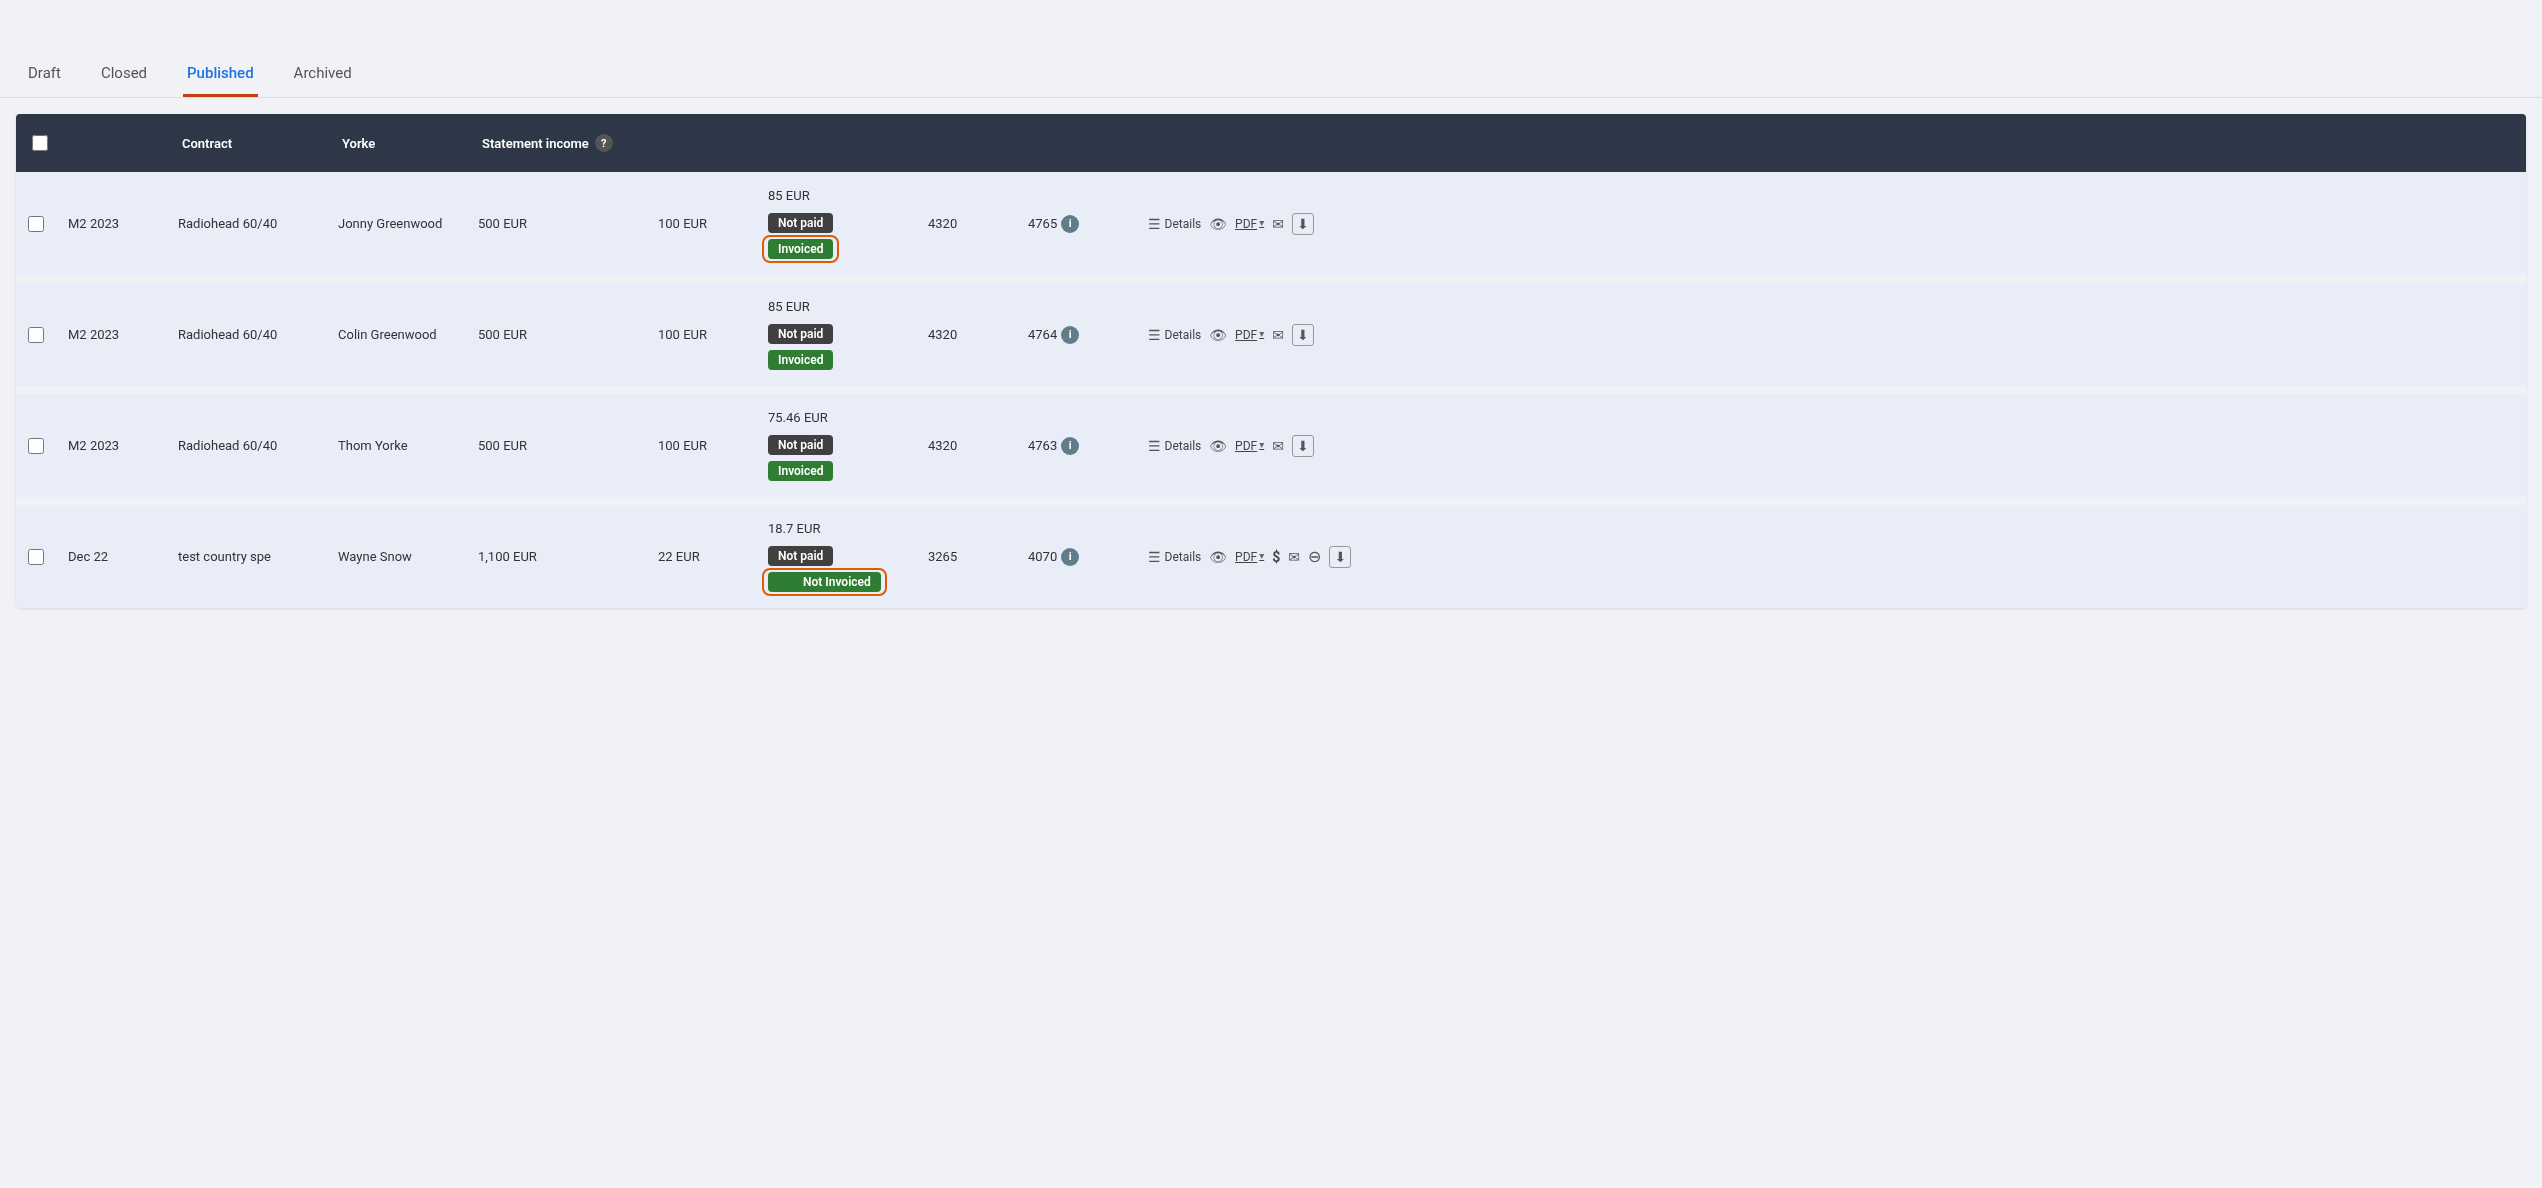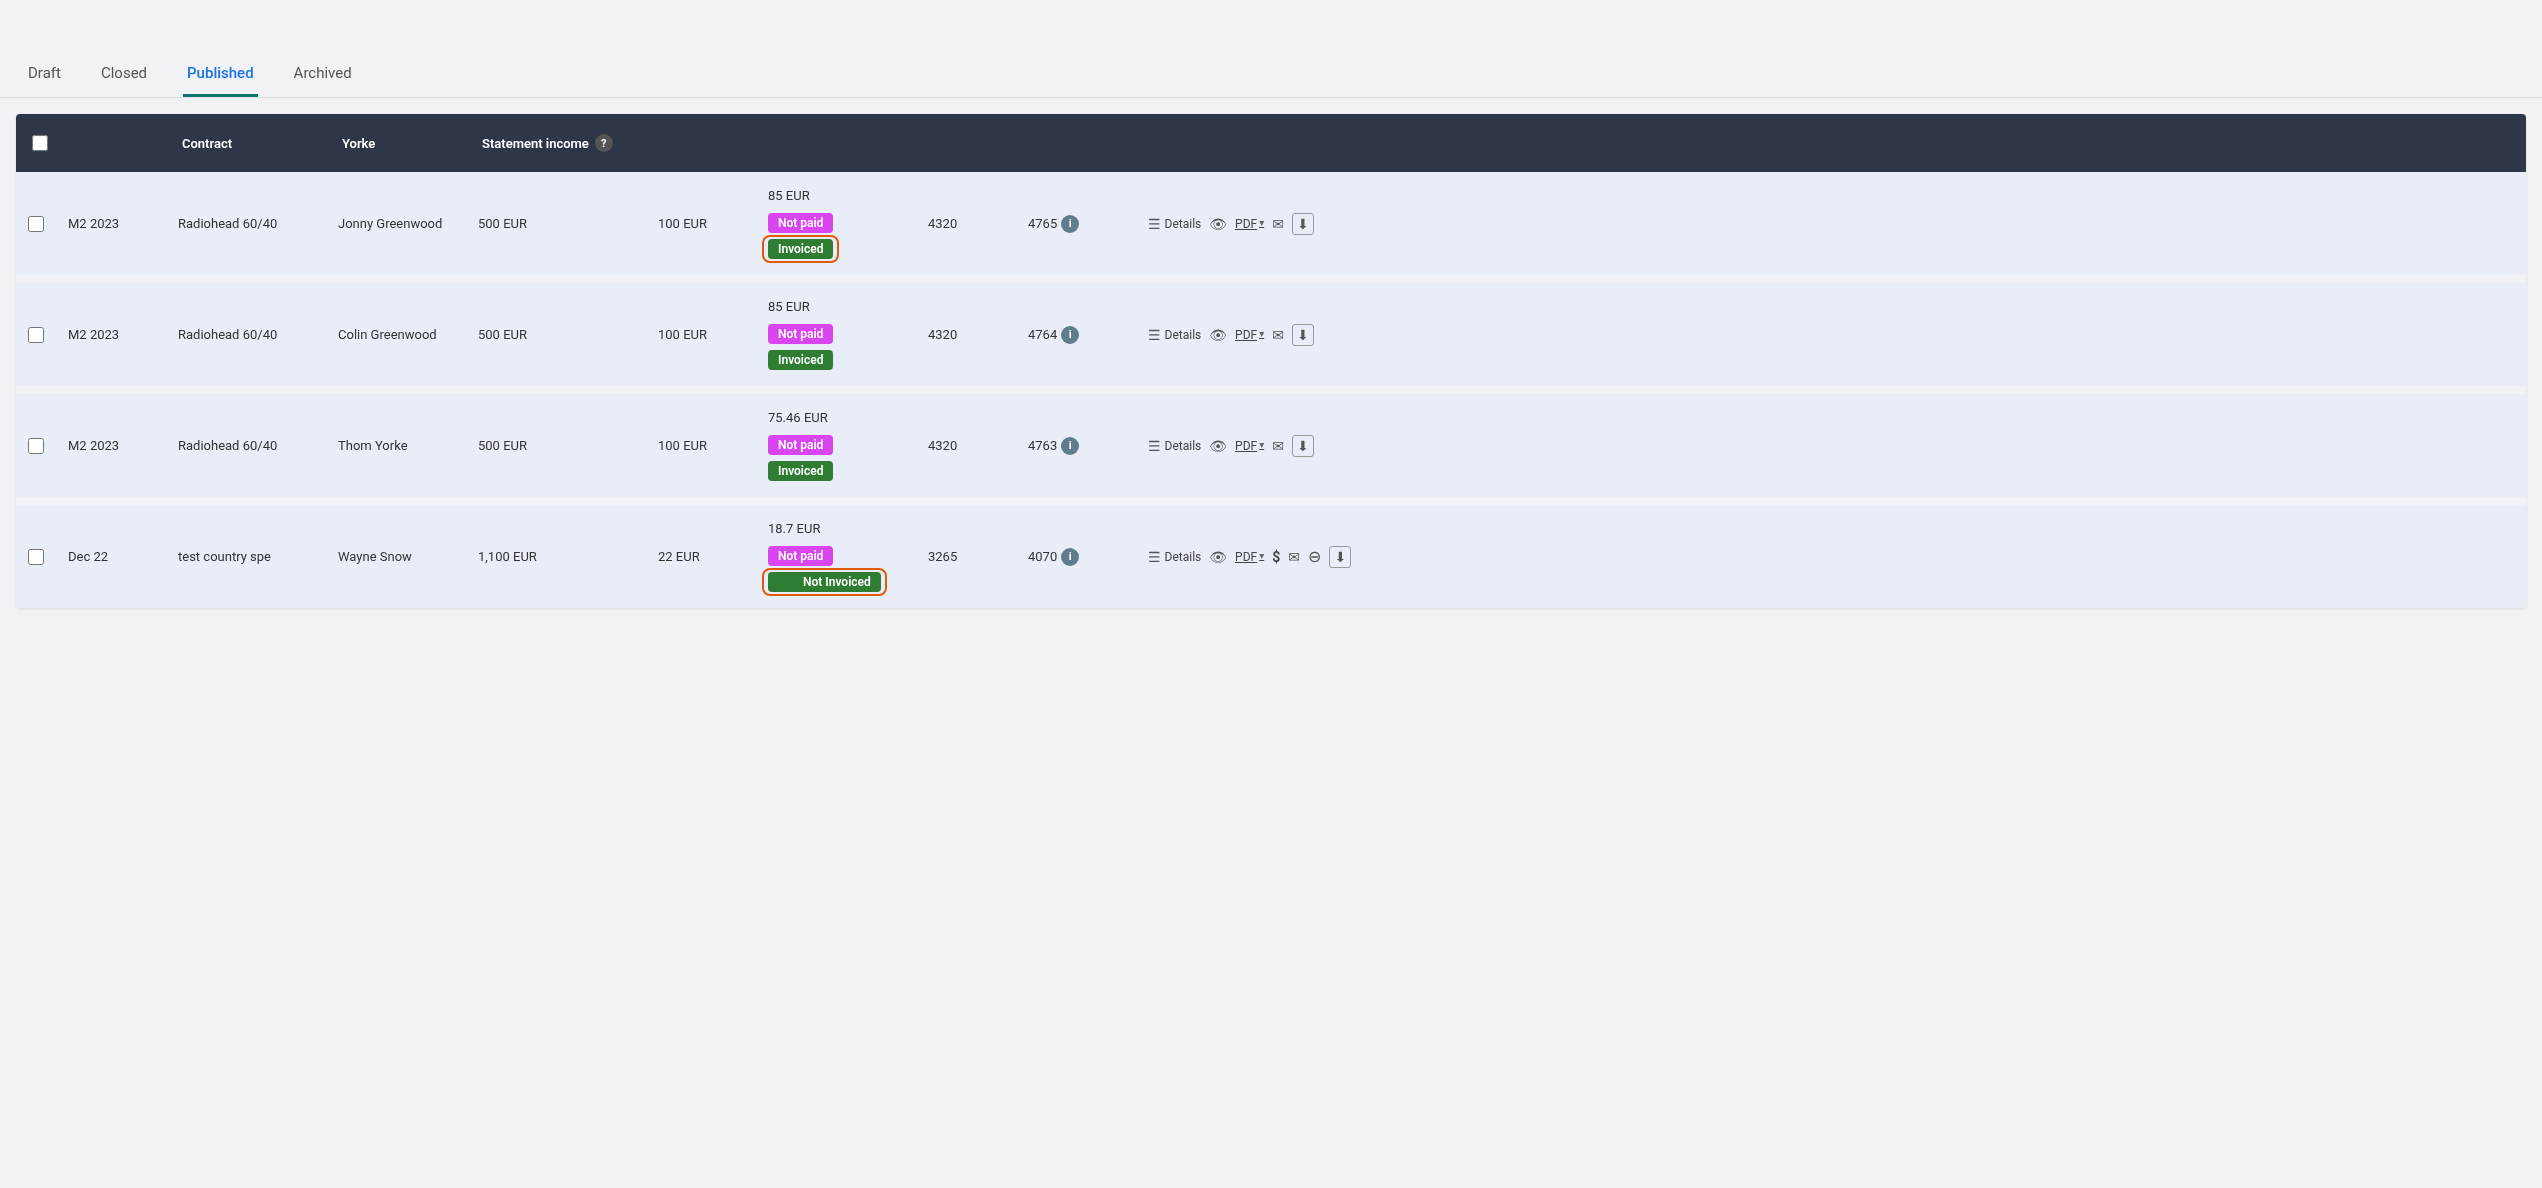--- a/index.html
+++ b/index.html
@@ -22,21 +22,21 @@
     .tab {
       padding: 8px 4px 12px 4px;
       cursor: pointer;
       color: #555;
       font-size: 15px;
       border-bottom: 3px solid transparent;
     }
 
     .tab.active {
       color: #1a73e8;
-      border-bottom: 3px solid #0f766e;
+      border-bottom: 3px solid #c2410c;
       font-weight: 500;
     }
 
     .table-container {
       margin: 16px;
       background: white;
       border-radius: 4px;
       overflow: hidden;
       box-shadow: 0 1px 3px rgba(0,0,0,0.1);
     }
@@ -124,21 +124,21 @@
       display: inline-block;
       padding: 3px 10px;
       border-radius: 4px;
       font-size: 12px;
       font-weight: 600;
       color: white;
       text-align: center;
     }
 
     .badge-not-paid {
-      background: #d946ef;
+      background: #404040;
     }
 
     .badge-invoiced {
       background: #2e7d32;
     }
 
     .badge-not-invoiced {
       background: #2e7d32;
       padding-left: 35px;
     }

